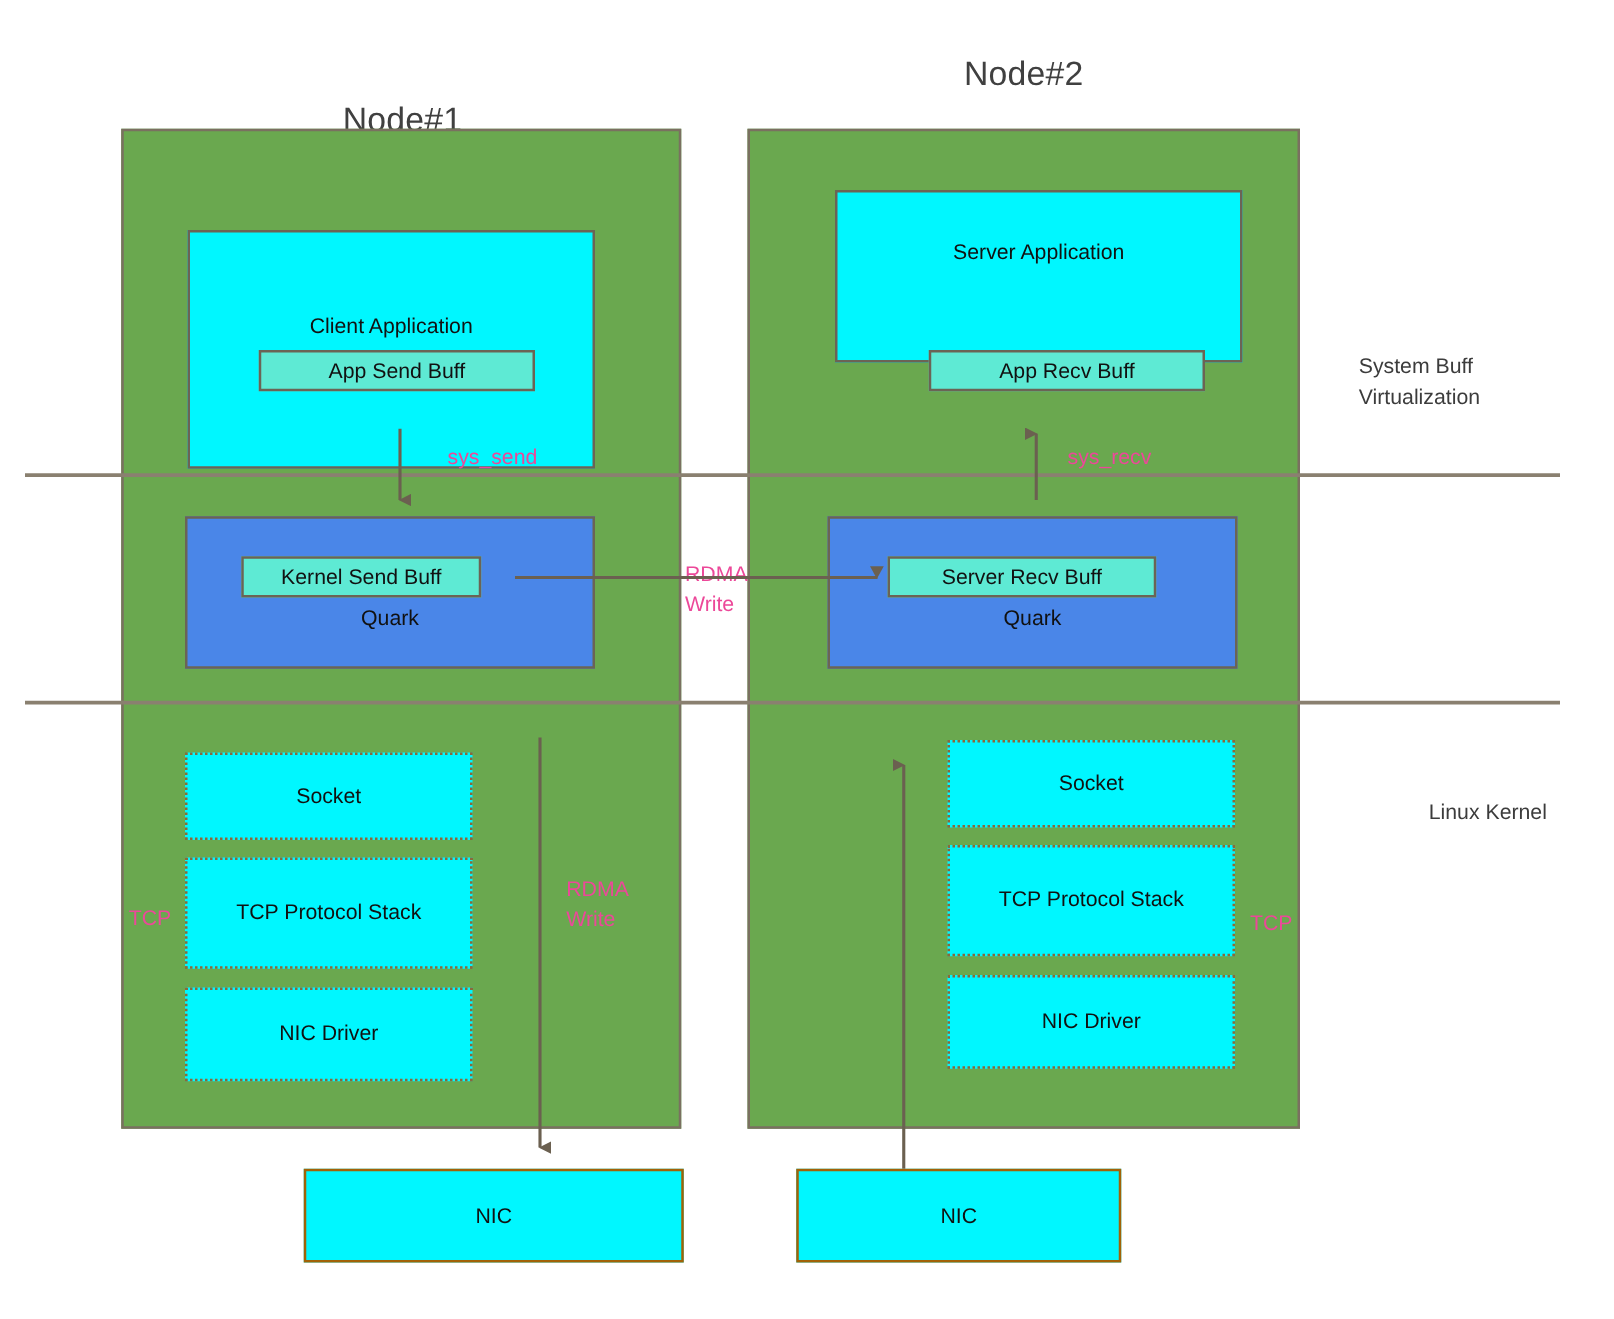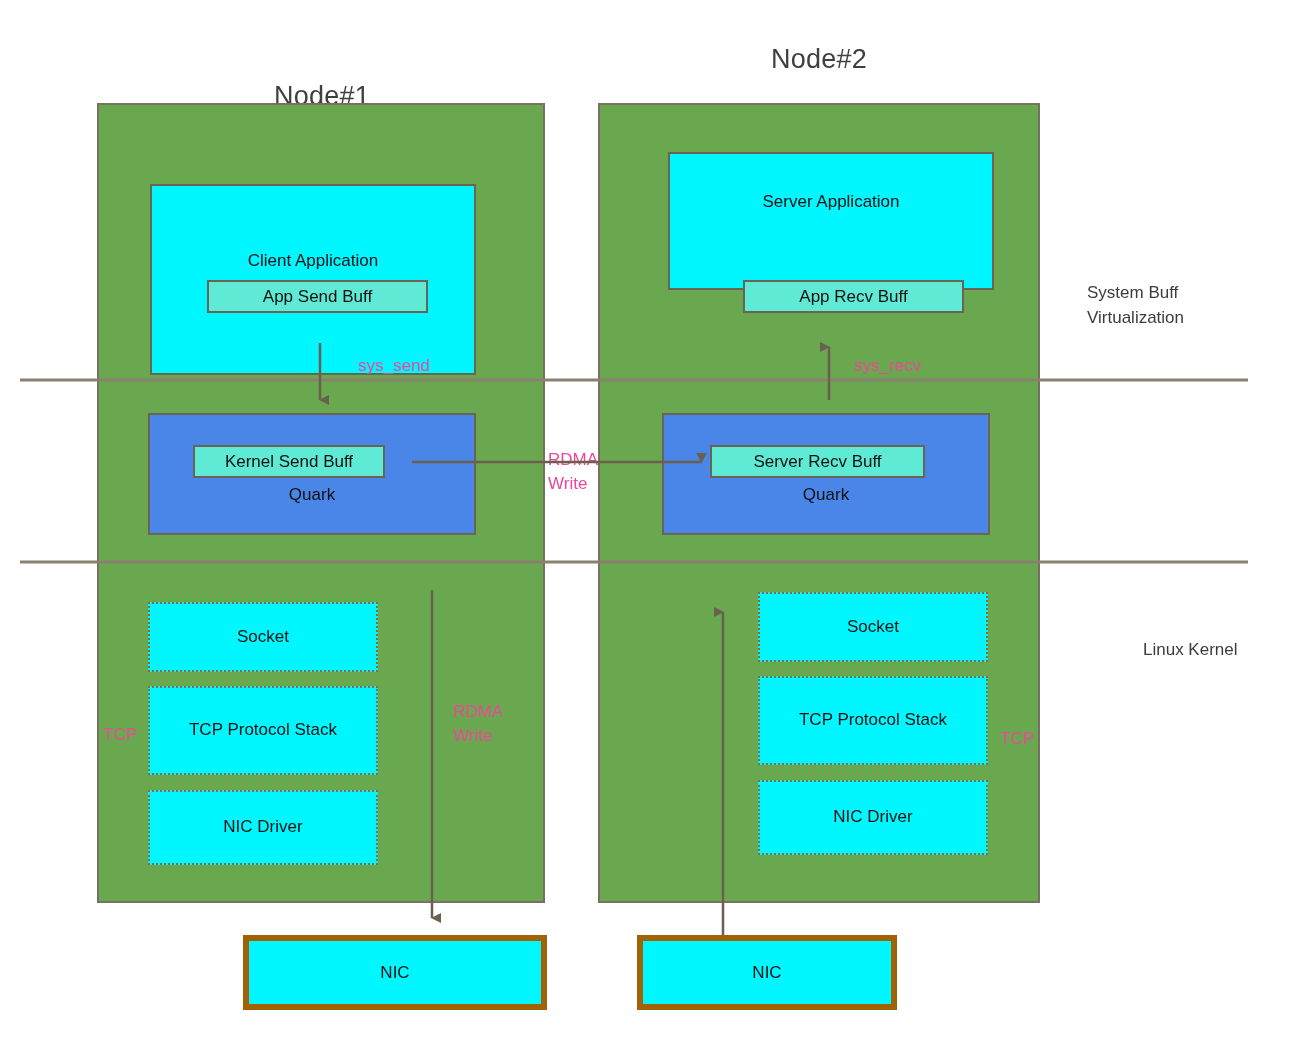--- a/index.html
+++ b/index.html
@@ -81,21 +81,21 @@
     justify-content: center;
     text-align: center;
     font-size: 17px;
     color: #111111;
     line-height: 1.35;
   }
 
   
   .nic-box {
     background: #00f7ff;
-    border: 6px solid #a16207;
+    border: 2px solid #a16207;
     display: flex;
     align-items: center;
     justify-content: center;
     font-size: 17px;
     color: #111111;
   }
 
   
   .svg-layer {
     position: absolute;

